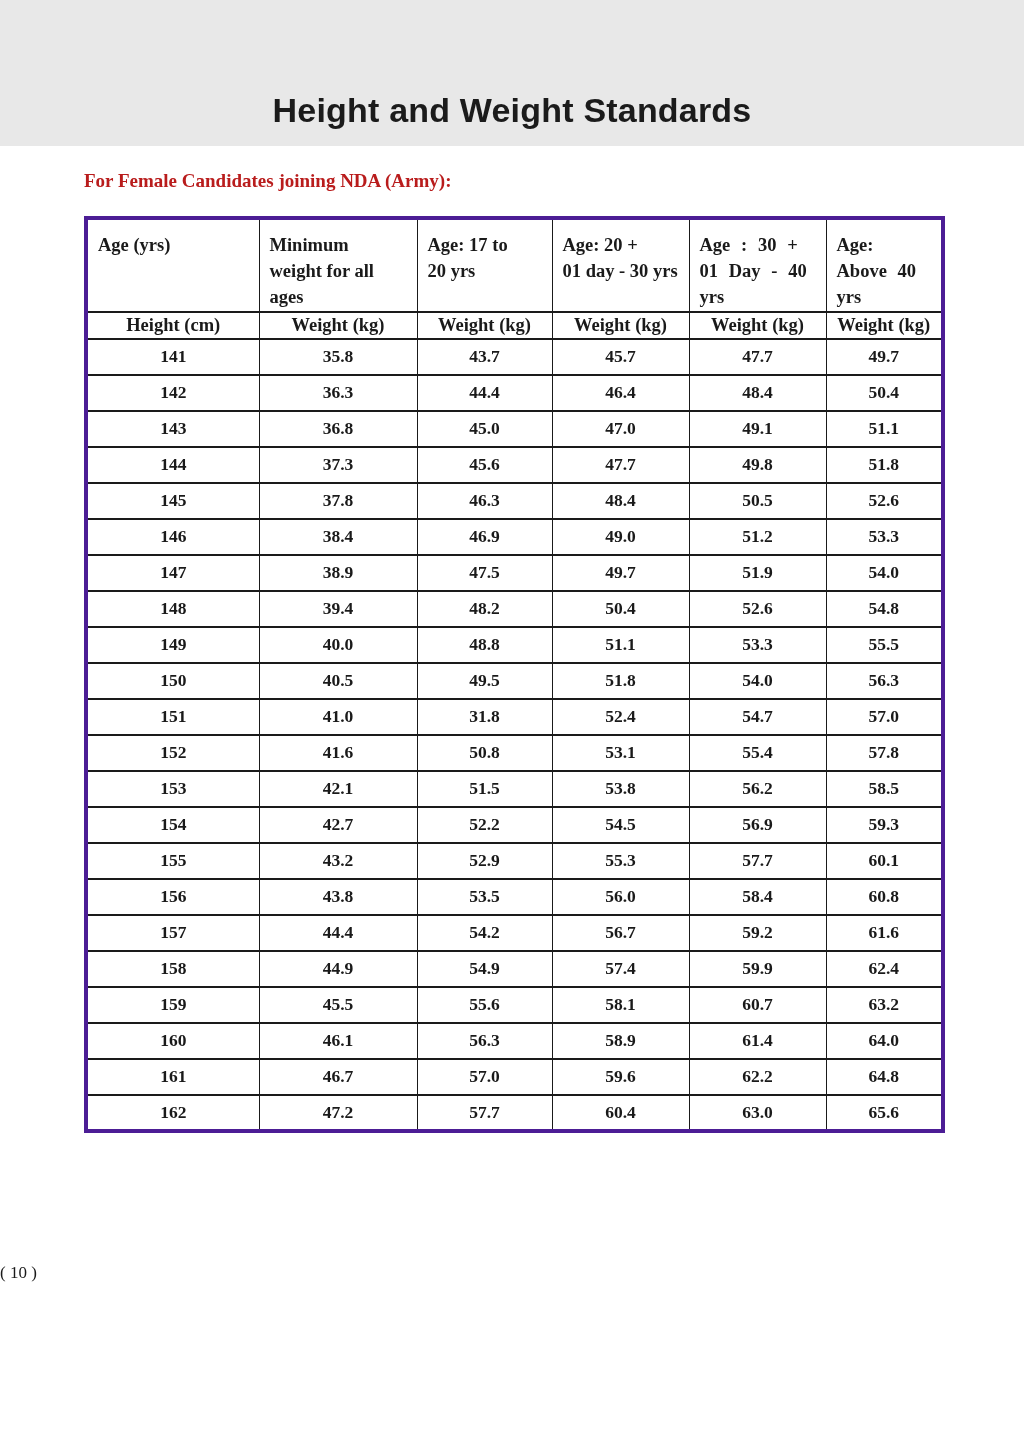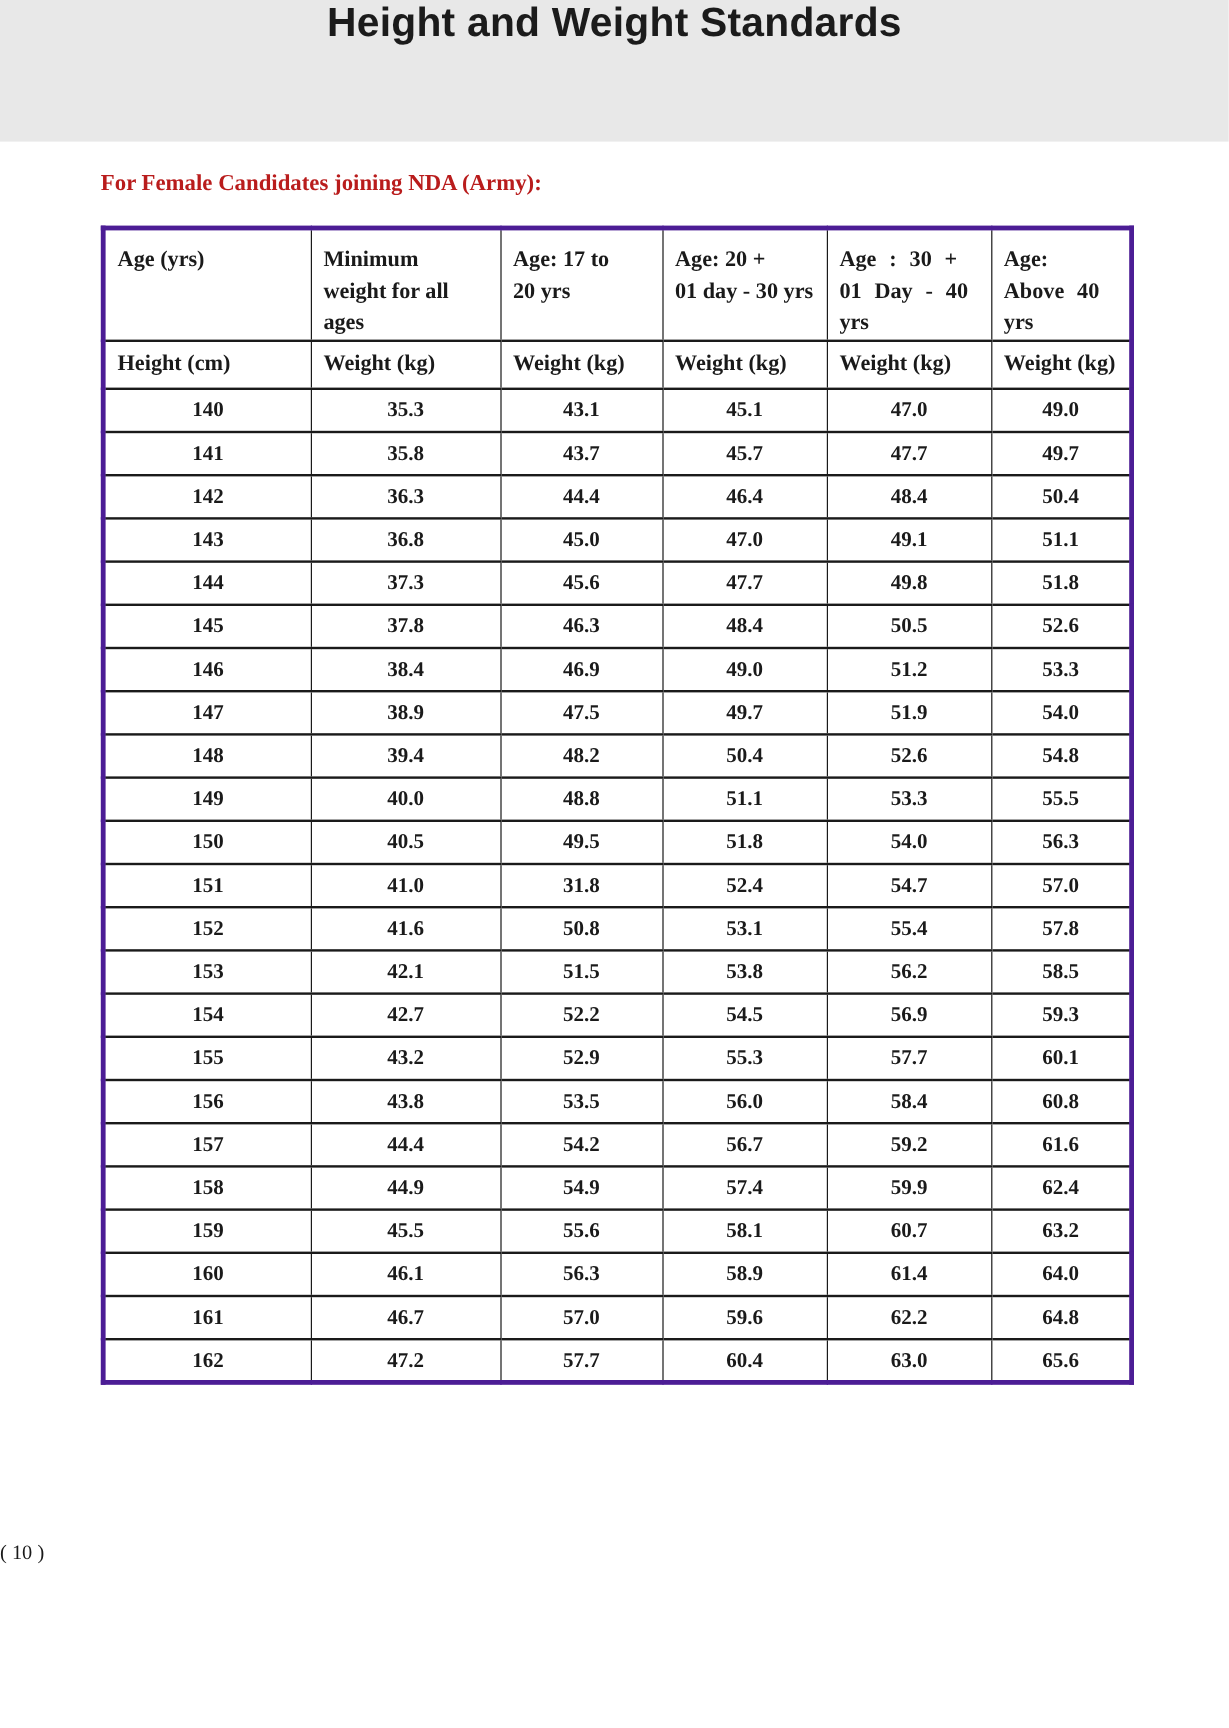--- a/index.html
+++ b/index.html
@@ -10,24 +10,24 @@
   body {
     width: 1024px;
     height: 1440px;
     position: relative;
     font-family: "Liberation Serif", serif;
     color: #1a1a1a;
     overflow: hidden;
   }
   .title-band {
     background: #e8e8e8;
-    height: 118px;
+    height: 146px;
     width: 100%;
     display: flex;
-    align-items: flex-start;
+    align-items: flex-end;
     justify-content: center;
   }
   .page-title {
     font-family: "Liberation Sans", sans-serif;
     font-size: 34px;
     font-weight: 700;
     color: #1b1b1b;
     margin: 0 0 16px 0;
     letter-spacing: 0.2px;
   }
@@ -54,22 +54,22 @@
     height: 90px;
     vertical-align: top;
     text-align: left;
     padding: 13px 10px 0 10px;
     font-size: 18.5px;
     font-weight: 700;
     line-height: 1.4;
     white-space: pre-line;
   }
   .hw-table thead tr.row-units th {
-    height: 40px;
-    text-align: left;
+    height: 27px;
+    text-align: center;
     vertical-align: middle;
     padding: 0 10px;
     font-size: 18.5px;
     font-weight: 700;
   }
   .hw-table thead th.ws {
     word-spacing: 0.33em;
   }
   .hw-table tbody td {
     height: 36px;
@@ -127,28 +127,20 @@
         <th>Height (cm)</th>
         <th>Weight (kg)</th>
         <th>Weight (kg)</th>
         <th>Weight (kg)</th>
         <th>Weight (kg)</th>
         <th>Weight (kg)</th>
       </tr>
     </thead>
     <tbody id="table-body">
         <tr>
-          <td>140</td>
-          <td>35.3</td>
-          <td>43.1</td>
-          <td>45.1</td>
-          <td>47.0</td>
-          <td>49.0</td>
-        </tr>
-        <tr>
           <td>141</td>
           <td>35.8</td>
           <td>43.7</td>
           <td>45.7</td>
           <td>47.7</td>
           <td>49.7</td>
         </tr>
         <tr>
           <td>142</td>
           <td>36.3</td>

